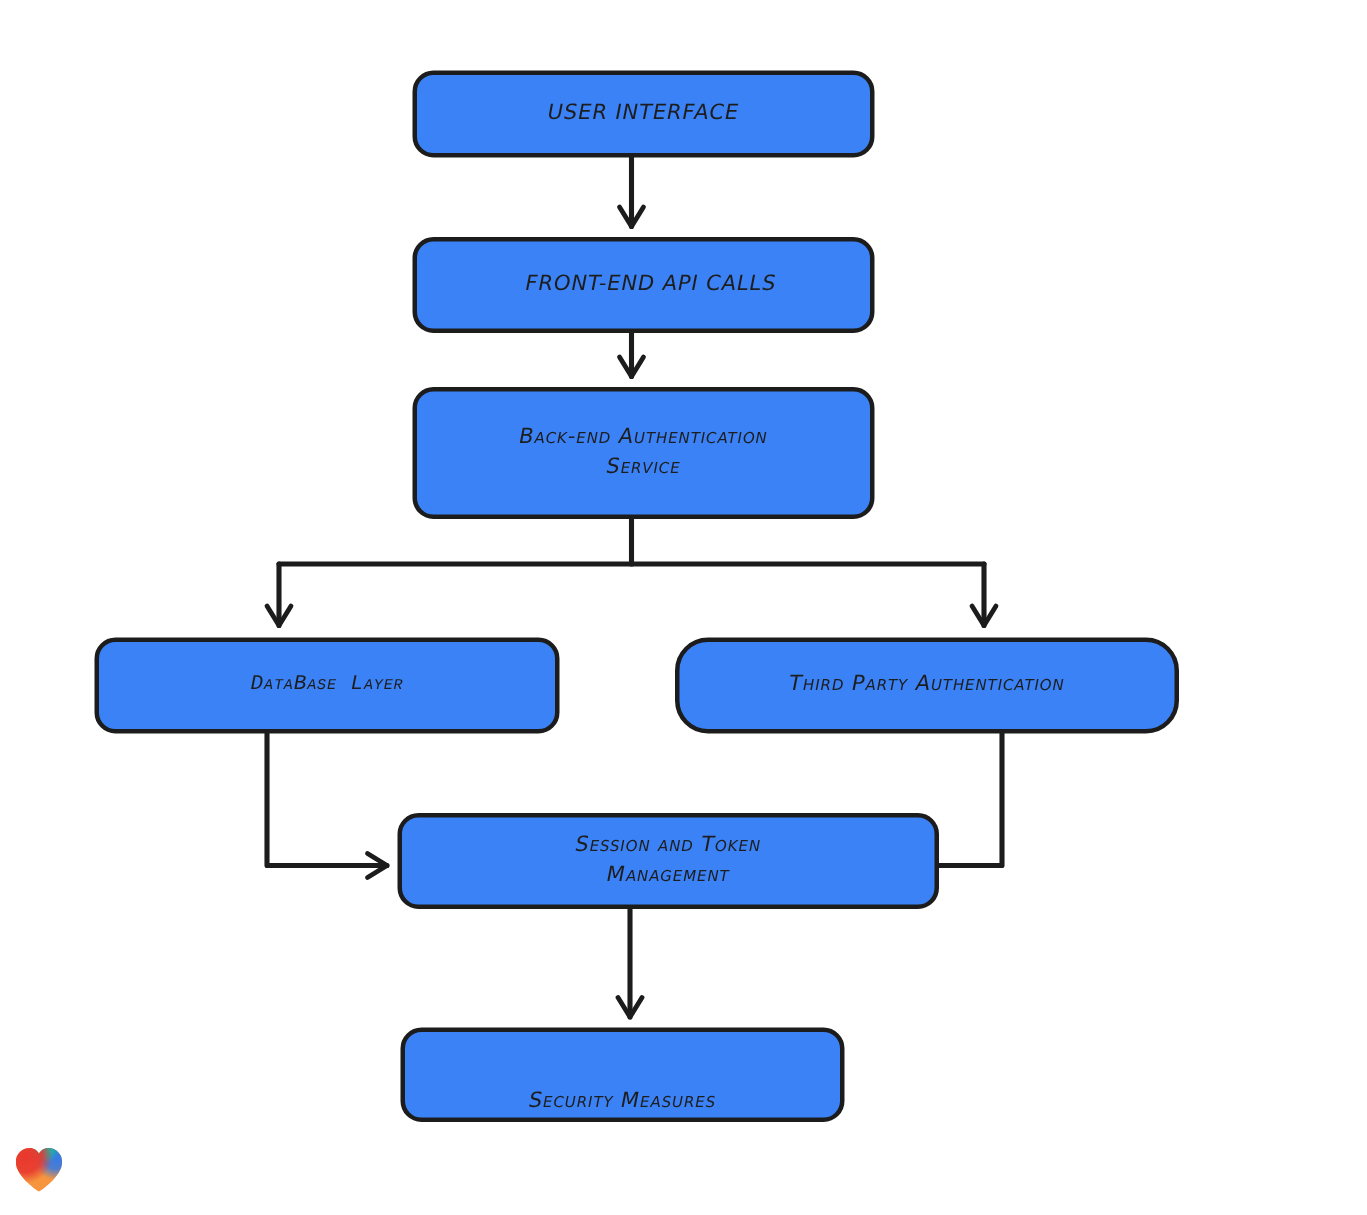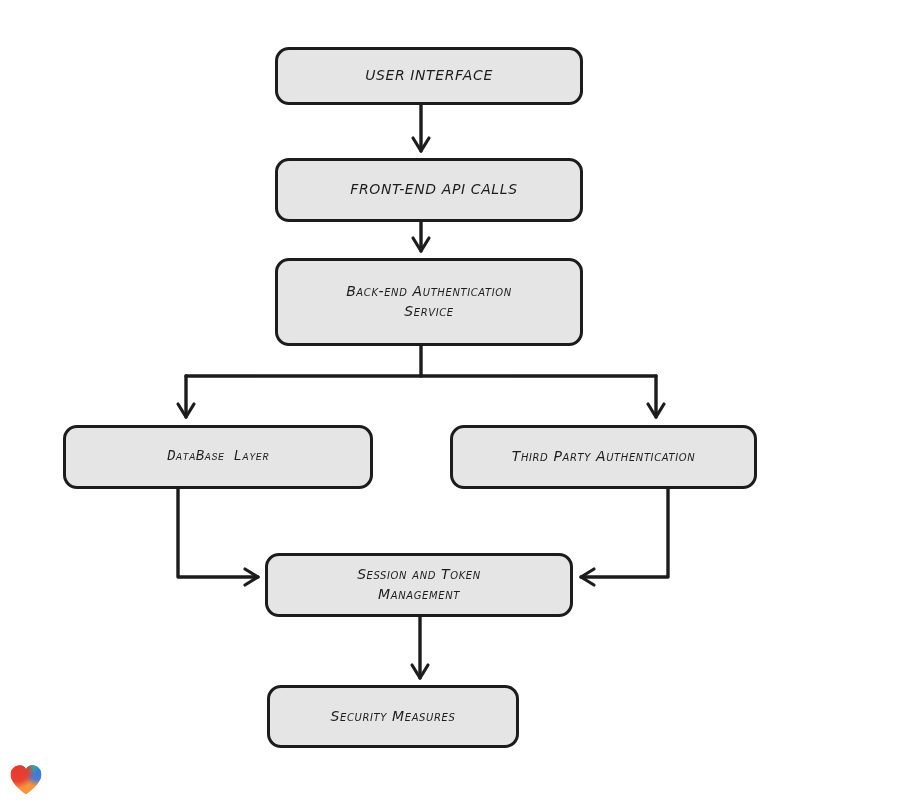--- a/index.html
+++ b/index.html
@@ -20,21 +20,21 @@
     left: 0;
     top: 0;
     width: 911px;
     height: 810px;
     z-index: 1;
   }
   .node {
     position: absolute;
     z-index: 2;
     box-sizing: border-box;
-    background: #e5e5e5;
+    background: #3b82f6;
     border: 3.5px solid #1c1c1c;
     border-radius: 14px;
     display: flex;
     align-items: center;
     justify-content: center;
     text-align: center;
   }
   .node .label {
     font-size: 14px;
     font-style: italic;
@@ -42,23 +42,23 @@
     letter-spacing: 0.6px;
     line-height: 1.4;
     color: #1d1d1d;
     white-space: pre-line;
   }
   
   #node-user-interface        { left: 275px; top: 47px;  width: 308px; height: 58px; }
   #node-front-end-api-calls   { left: 275px; top: 158px; width: 308px; height: 64px; padding-left: 10px; }
   #node-back-end-auth         { left: 275px; top: 258px; width: 308px; height: 88px; }
   #node-database-layer        { left: 63px;  top: 425px; width: 310px; height: 64px; font-family: Liberation Mono, monospace; }
-  #node-third-party-auth      { left: 450px; top: 425px; width: 307px; height: 64px; }
-  #node-session-token         { left: 265px; top: 542px; width: 308px; height: 64px; margin-top: 11px; }
-  #node-security-measures     { left: 267px; top: 685px; width: 252px; height: 63px; }
+  #node-third-party-auth      { left: 450px; top: 425px; width: 336px; height: 64px; border-radius: 22px; }
+  #node-session-token         { left: 265px; top: 542px; width: 361px; height: 64px; }
+  #node-security-measures     { left: 267px; top: 685px; width: 296px; height: 63px; align-items: flex-end; }
 
   #logo-badge {
     position: absolute;
     left: 7px;
     top: 760px;
     width: 38px;
     height: 38px;
     z-index: 3;
     cursor: pointer;
   }

